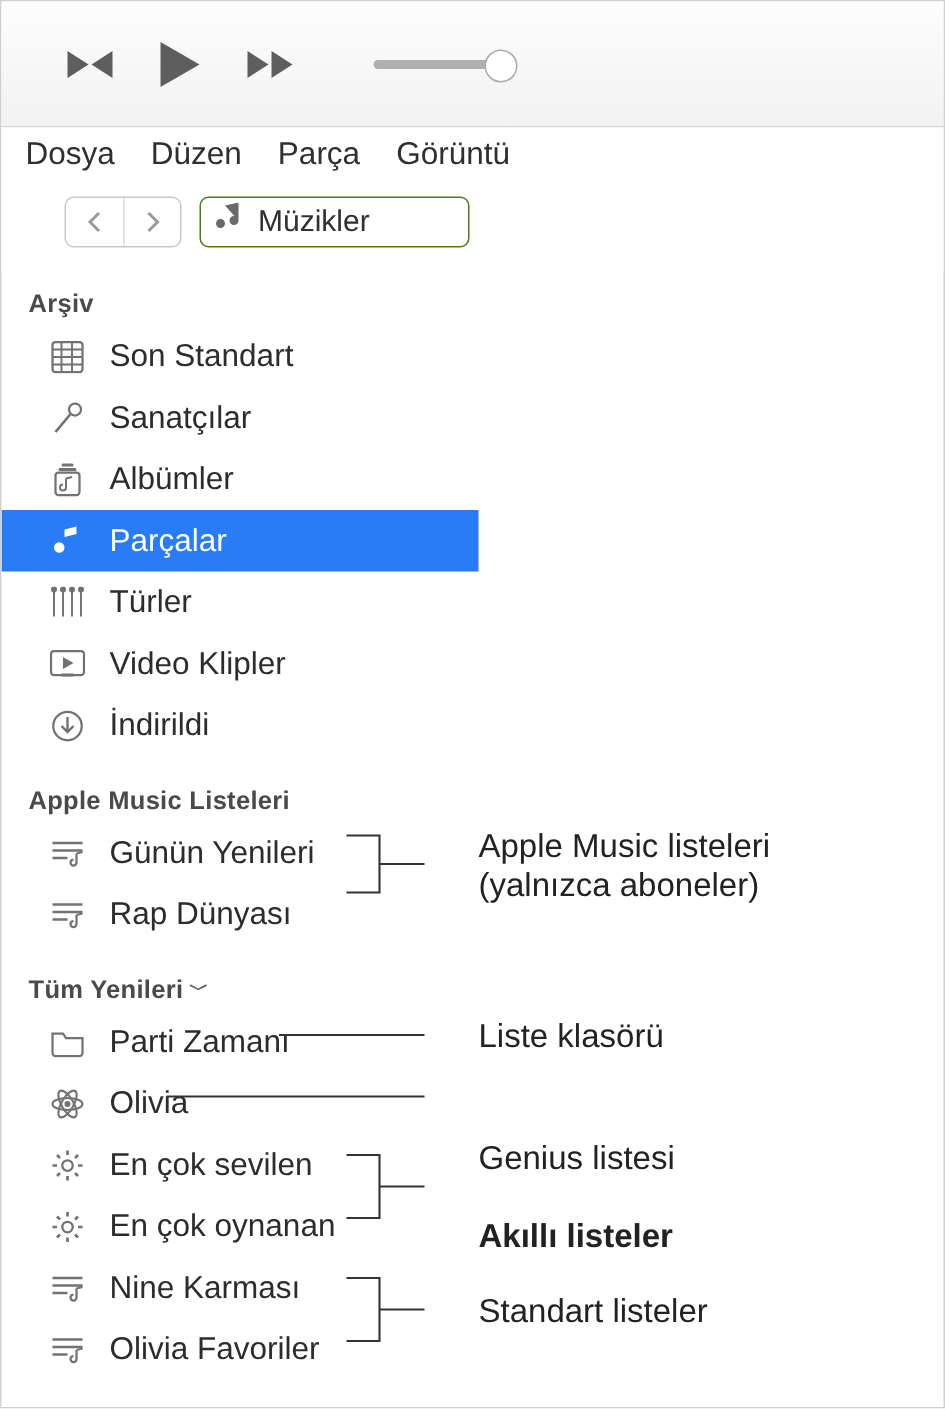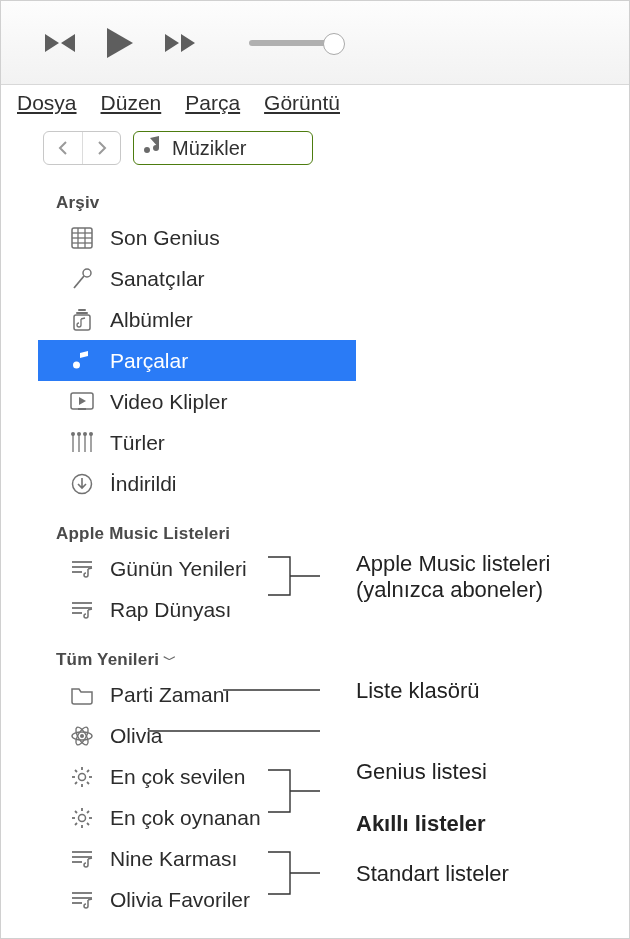--- a/index.html
+++ b/index.html
@@ -52,21 +52,20 @@
       border-radius:50%;
     }
     
     .menu-bar {
       display:flex;
       gap: 24px;
       padding: 6px 0 6px 16px;
       font-size: 21px;
       color:#2f2f2f;
       background:#fff;
-      text-decoration:underline;
     }
     
     .nav-row {
       display:flex;
       align-items:center;
       gap:12px;
       padding: 10px 16px 16px 42px;
       background:#fff;
     }
     .seg-nav {
@@ -93,21 +92,20 @@
       min-width: 180px;
       background:#fff;
     }
     .media-select .ic { color:#6a6a6a; }
     .media-select .lbl { font-size:20px; color:#303030; }
     
     .body-wrap {
       display:flex;
       flex:1;
       overflow:hidden;
-      padding-left:37px;
     }
     .sidebar {
       width: 318px;
       border-right: none;
       padding-top: 6px;
       background:#fff;
     }
     .annot-col {
       flex:1;
       position:relative;
@@ -234,21 +232,21 @@
         <span class="icon-box">
           <svg width="22" height="22" viewBox="0 0 22 22">
               <rect x="1" y="1" width="20" height="20" rx="2" fill="none" stroke="#727272" stroke-width="1.5"></rect>
               <line x1="1" y1="6" x2="21" y2="6" stroke="#727272" stroke-width="1.3"></line>
               <line x1="1" y1="11" x2="21" y2="11" stroke="#727272" stroke-width="1.3"></line>
               <line x1="1" y1="16" x2="21" y2="16" stroke="#727272" stroke-width="1.3"></line>
               <line x1="7" y1="1" x2="7" y2="21" stroke="#727272" stroke-width="1.3"></line>
               <line x1="14" y1="1" x2="14" y2="21" stroke="#727272" stroke-width="1.3"></line>
             </svg>
         </span>
-        <span>Son Genius</span>
+        <span>Son Standart</span>
       </div>
 
       <div class="sb-item">
         <span class="icon-box">
           <svg width="22" height="22" viewBox="0 0 22 22">
               <circle cx="16" cy="5" r="4" fill="none" stroke="#727272" stroke-width="1.5"></circle>
               <line x1="13" y1="8" x2="3" y2="20" stroke="#727272" stroke-width="1.8"></line>
             </svg>
         </span>
         <span>Sanatçılar</span>
@@ -266,47 +264,47 @@
         <span>Albümler</span>
       </div>
 
       <div class="sb-item selected">
         <span class="icon-box">
           <svg width="20" height="22" viewBox="0 0 20 22">
               <path d="M8 3 L8 15 A3.5 3.5 0 1 1 4.5 11.5 A3.5 3.5 0 0 1 8 15 M8 3 L16 1 L16 6 L8 8" fill="#fff"></path>
             </svg>
         </span>
         <span>Parçalar</span>
-      </div>
-
-      <div class="sb-item">
-        <span class="icon-box">
-          <svg width="24" height="20" viewBox="0 0 24 20">
-              <rect x="1" y="1" width="22" height="16" rx="2" fill="none" stroke="#727272" stroke-width="1.5"></rect>
-              <path d="M9 5 L16 9 L9 13 Z" fill="#727272"></path>
-              <line x1="8" y1="17" x2="16" y2="17" stroke="#727272" stroke-width="2"></line>
-            </svg>
-        </span>
-        <span>Video Klipler</span>
       </div>
 
       <div class="sb-item">
         <span class="icon-box">
           <svg width="24" height="22" viewBox="0 0 24 22">
               <line x1="3" y1="2" x2="3" y2="20" stroke="#727272" stroke-width="1.3"></line>
               <line x1="9" y1="2" x2="9" y2="20" stroke="#727272" stroke-width="1.3"></line>
               <line x1="15" y1="2" x2="15" y2="20" stroke="#727272" stroke-width="1.3"></line>
               <line x1="21" y1="2" x2="21" y2="20" stroke="#727272" stroke-width="1.3"></line>
               <circle cx="3" cy="2" r="2" fill="#727272"></circle>
               <circle cx="9" cy="2" r="2" fill="#727272"></circle>
               <circle cx="15" cy="2" r="2" fill="#727272"></circle>
               <circle cx="21" cy="2" r="2" fill="#727272"></circle>
             </svg>
         </span>
         <span>Türler</span>
+      </div>
+
+      <div class="sb-item">
+        <span class="icon-box">
+          <svg width="24" height="20" viewBox="0 0 24 20">
+              <rect x="1" y="1" width="22" height="16" rx="2" fill="none" stroke="#727272" stroke-width="1.5"></rect>
+              <path d="M9 5 L16 9 L9 13 Z" fill="#727272"></path>
+              <line x1="8" y1="17" x2="16" y2="17" stroke="#727272" stroke-width="2"></line>
+            </svg>
+        </span>
+        <span>Video Klipler</span>
       </div>
 
       <div class="sb-item">
         <span class="icon-box">
           <svg width="22" height="22" viewBox="0 0 22 22">
               <circle cx="11" cy="11" r="9.5" fill="none" stroke="#727272" stroke-width="1.5"></circle>
               <path d="M11 5 L11 14 M7 11 L11 15 L15 11" fill="none" stroke="#727272" stroke-width="1.6"></path>
             </svg>
         </span>
         <span>İndirildi</span>

